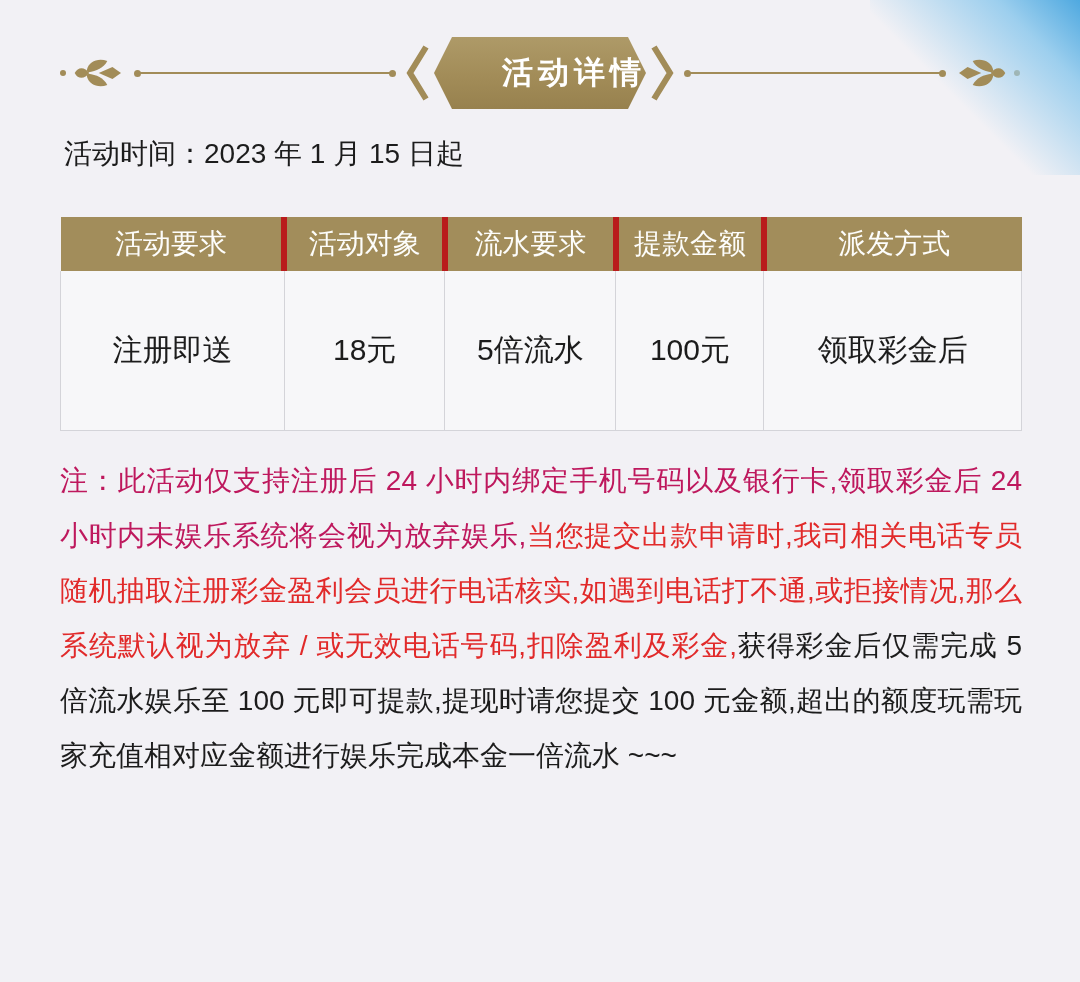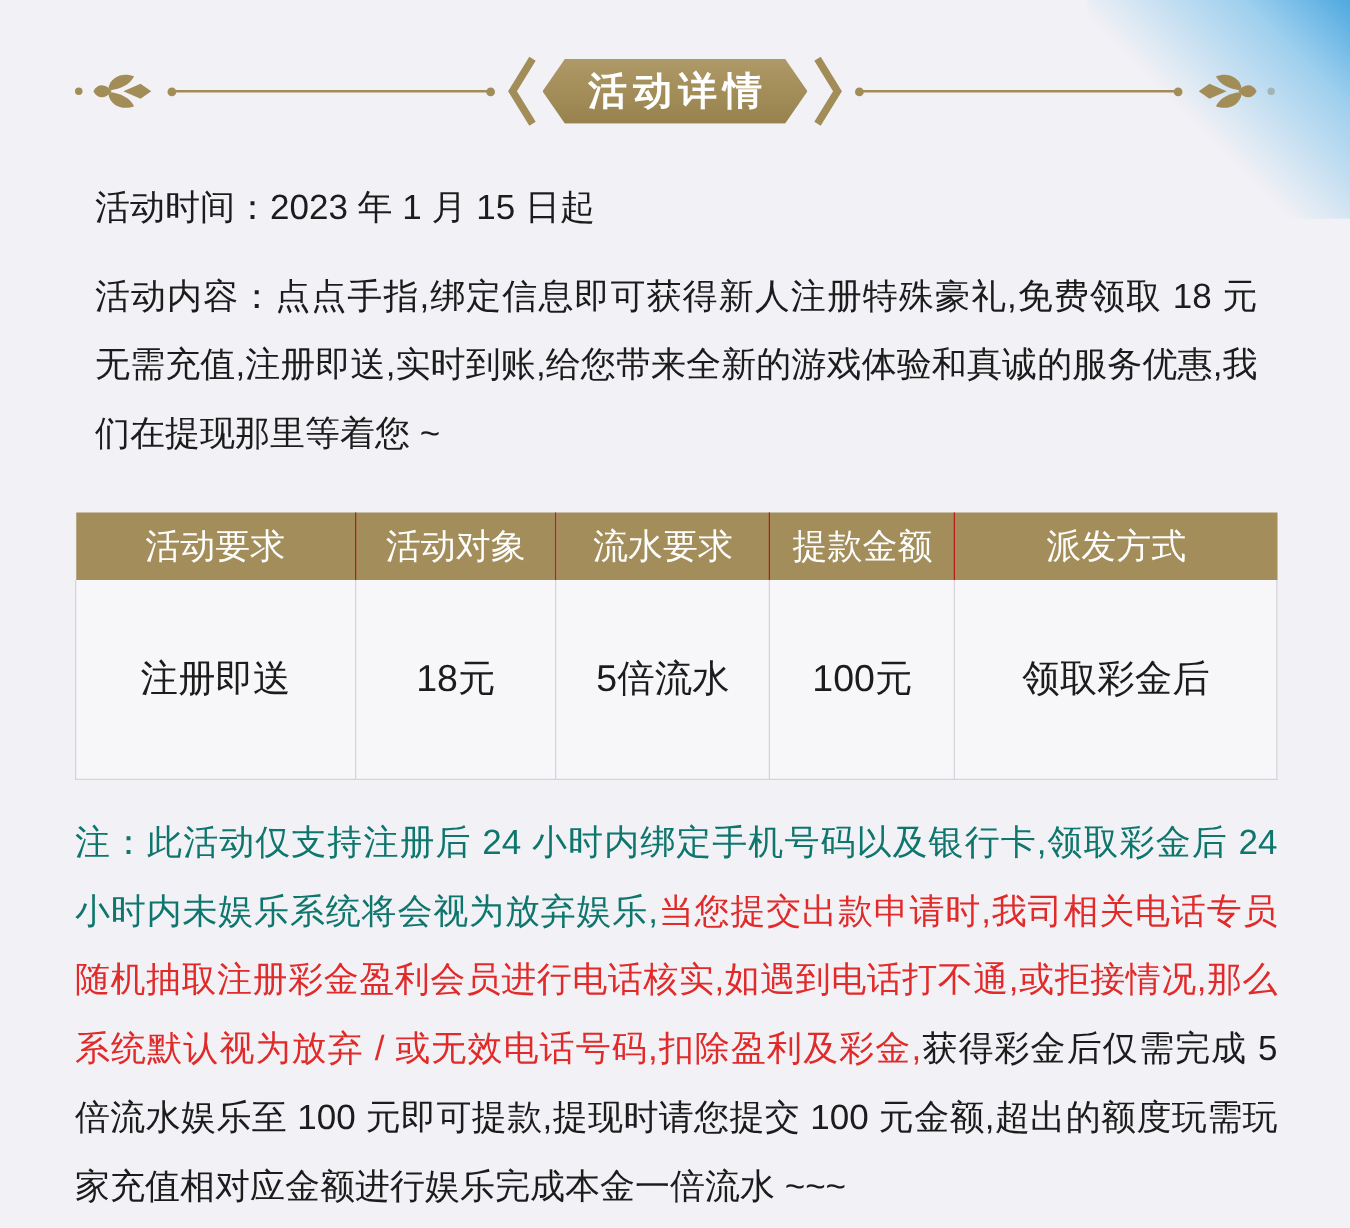--- a/index.html
+++ b/index.html
@@ -34,44 +34,44 @@
   .deco-line::before,.deco-line::after{
     content:"";position:absolute;top:-2.5px;width:7px;height:7px;border-radius:50%;
     background:var(--gold,#a28c58);
   }
   .deco-line::before{left:-2px;}
   .deco-line::after{right:-2px;}
   .chev{flex:0 0 auto;margin:0 3px;}
   .chev polyline{fill:none;stroke:var(--gold,#a28c58);stroke-width:6;}
   .chev.flip{transform:scaleX(-1);}
   .banner{
-    flex:0 0 auto;width:212px;height:52px;margin:0 2px;
+    flex:0 0 auto;width:212px;height:72px;margin:0 2px;
     background:linear-gradient(180deg,#ae9a68 0%,var(--gold,#a28c58) 55%,#97814e 100%);
     clip-path:polygon(18px 0%,calc(100% - 18px) 0%,100% 50%,calc(100% - 18px) 100%,18px 100%,0% 50%);
-    display:flex;align-items:center;justify-content:center;
+    display:flex;align-items:center;justify-content:flex-end;
     color:#fff;font-size:31px;font-weight:bold;letter-spacing:5px;
   }
   .banner span{padding-left:5px;}
   
   .content{padding:12px 58px 0 60px;}
   .para{
-    margin:16px;font-size:28px;line-height:55px;
+    margin:4px;font-size:28px;line-height:55px;
     text-align:justify;text-justify:inter-ideograph;
     color:var(--text,#1c1c1c);
   }
   
   .promo-table{
     width:100%;margin-top:36px;
     border-collapse:collapse;table-layout:fixed;
   }
   .promo-table th{
     background:var(--table-header-bg,#a28d5b);
     color:#fdfdfb;font-size:28px;font-weight:400;
     height:54px;padding:0;text-align:center;
-    border-right:1px solid #b91c1c;
+    border-right:6px solid #b91c1c;
   }
   .promo-table th:last-child{border-right:none;font-family:Liberation Mono, monospace;}
   .promo-table td{
     background:var(--table-body-bg,#f7f7f9);
     font-size:30px;color:var(--text,#1c1c1c);
     height:127px;padding:16px;text-align:center;
     border:1px solid #d4d4d9;border-top:none;
   }
   
   .note{
@@ -110,21 +110,20 @@
       <path d="M16,17 C18,6 30,2 40,6 C36,14 27,18 18,19 Z"></path>
       <path d="M16,23 C18,34 30,38 40,34 C36,26 27,22 18,21 Z"></path>
       <path d="M30,20 L46,13 L56,20 L46,27 Z"></path>
     </svg>
     <span class="dot sm"></span>
   </div>
 
   <div class="content">
 
     <p class="para">活动时间：2023 年 1 月 15 日起</p>
-    <p class="para">活动内容：点点手指,绑定信息即可获得新人注册特殊豪礼,免费领取 18 元无需充值,注册即送,实时到账,给您带来全新的游戏体验和真诚的服务优惠,我们在提现那里等着您 ~</p>
 
     <table class="promo-table">
       <colgroup>
         <col style="width:23.3%">
         <col style="width:16.7%">
         <col style="width:17.8%">
         <col style="width:15.4%">
         <col style="width:26.8%">
       </colgroup>
       <thead>
@@ -140,16 +139,16 @@
         <tr>
           <td>注册即送</td>
           <td>18元</td>
           <td>5倍流水</td>
           <td>100元</td>
           <td>领取彩金后</td>
         </tr>
       </tbody>
     </table>
 
-    <p class="note"><span style="color: #0f766e;">注：此活动仅支持注册后 24 小时内绑定手机号码以及银行卡,领取彩金后 24 小时内未娱乐系统将会视为放弃娱乐,</span><span style="color: rgb(225, 42, 42);">当您提交出款申请时,我司相关电话专员随机抽取注册彩金盈利会员进行电话核实,如遇到电话打不通,或拒接情况,那么系统默认视为放弃 / 或无效电话号码,扣除盈利及彩金,</span><span style="color: rgb(28, 28, 28);">获得彩金后仅需完成 5 倍流水娱乐至 100 元即可提款,提现时请您提交 100 元金额,超出的额度玩需玩家充值相对应金额进行娱乐完成本金一倍流水 ~~~</span></p>
+    <p class="note"><span style="color: #be185d;">注：此活动仅支持注册后 24 小时内绑定手机号码以及银行卡,领取彩金后 24 小时内未娱乐系统将会视为放弃娱乐,</span><span style="color: rgb(225, 42, 42);">当您提交出款申请时,我司相关电话专员随机抽取注册彩金盈利会员进行电话核实,如遇到电话打不通,或拒接情况,那么系统默认视为放弃 / 或无效电话号码,扣除盈利及彩金,</span><span style="color: rgb(28, 28, 28);">获得彩金后仅需完成 5 倍流水娱乐至 100 元即可提款,提现时请您提交 100 元金额,超出的额度玩需玩家充值相对应金额进行娱乐完成本金一倍流水 ~~~</span></p>
 
   </div>
 </div>
 
 </body></html>

